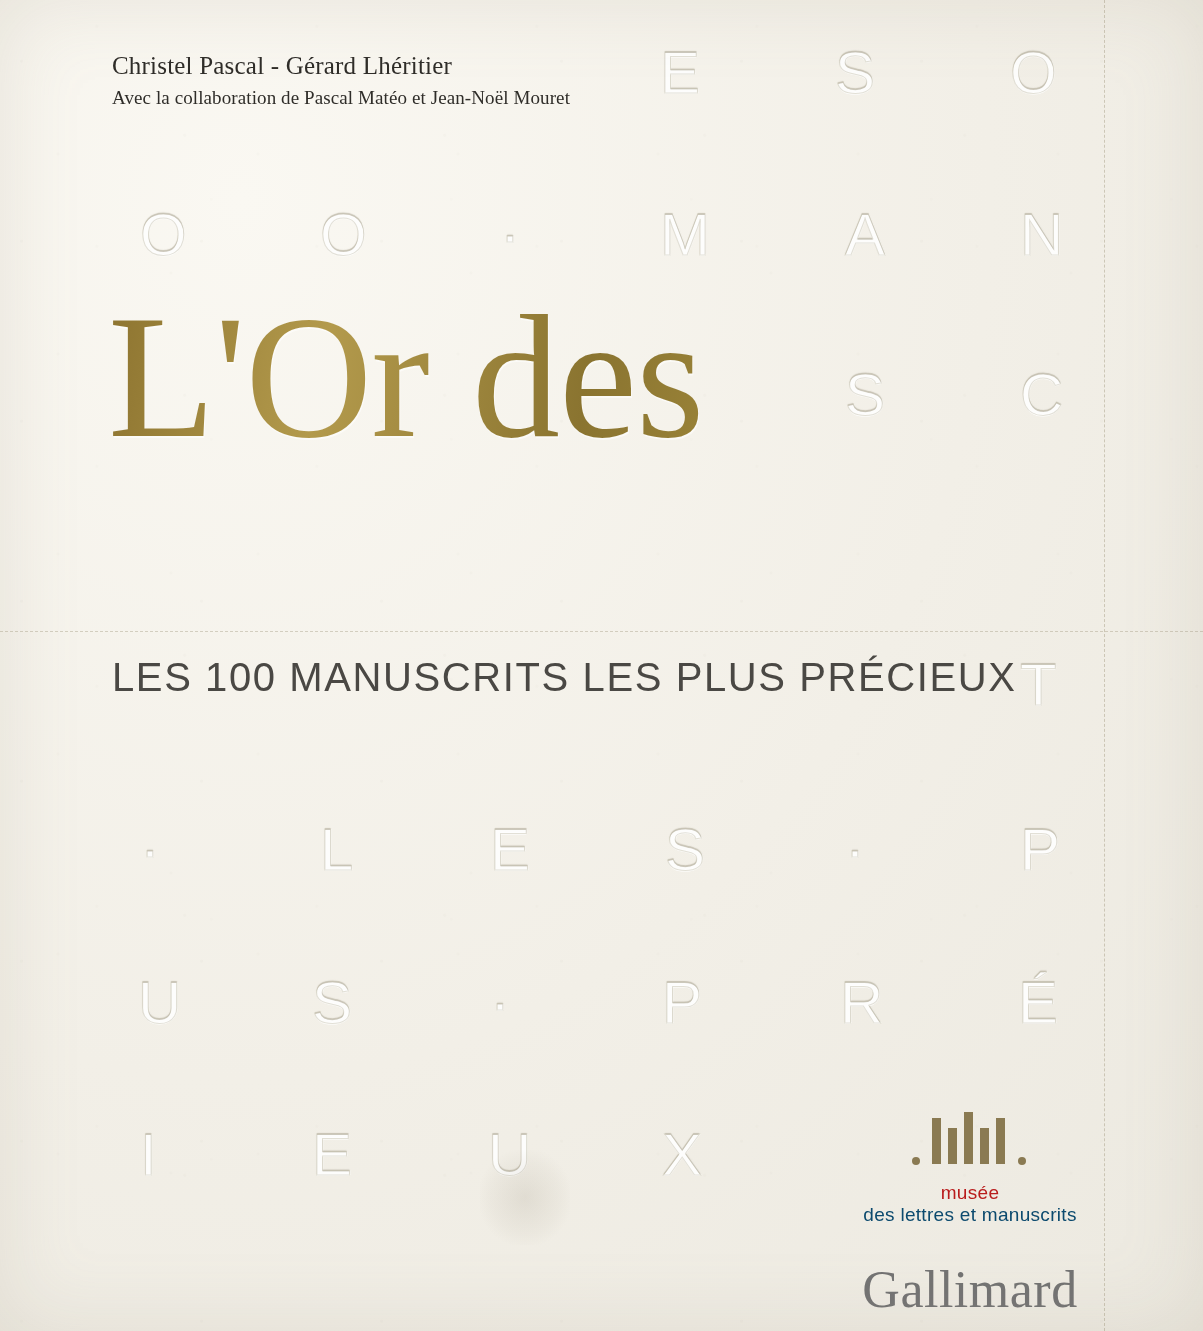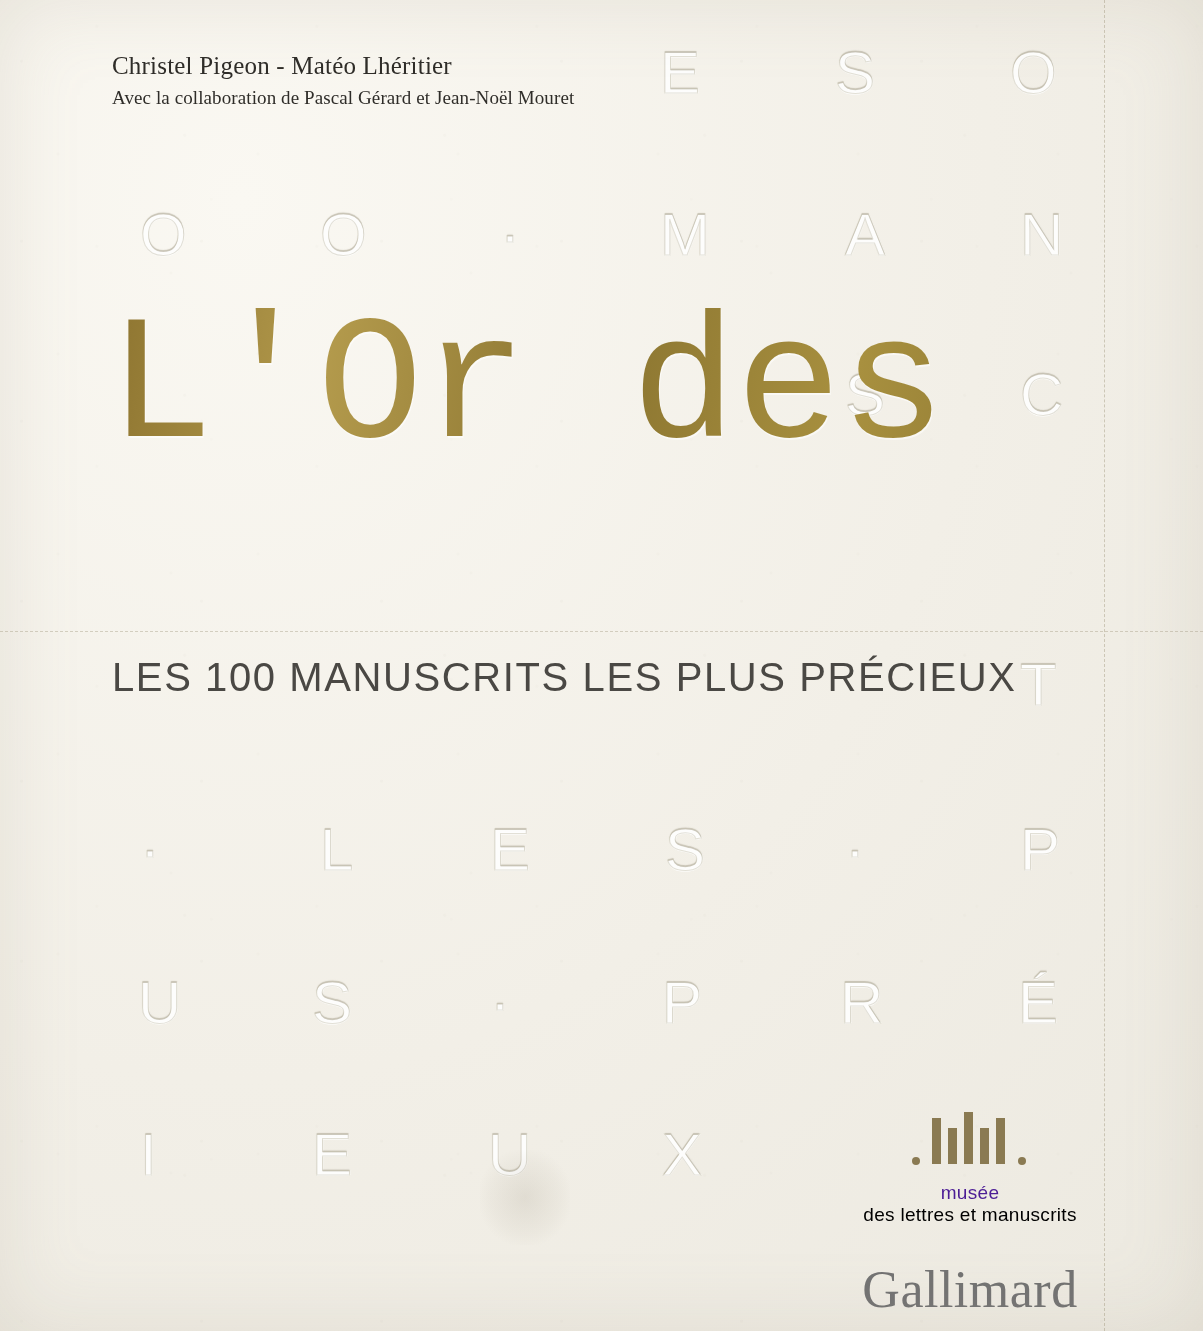--- a/index.html
+++ b/index.html
@@ -95,23 +95,23 @@
     font-size: 19px;
     margin-top: 7px;
     letter-spacing: .1px;
     white-space: nowrap;
   }
 
   
   .title {
     position: absolute;
     left: 108px;
-    top: 304px;
+    top: 292px;
     width: 1000px;
-    font-family: Liberation Mono, monospace;
+    font-family: Liberation Serif, serif;
     font-size: 176px;
     line-height: .97;
     color: #9a8033;
     background: linear-gradient(100deg, #8d7430 0%, #b39a4c 22%, #8a7430 48%, #a8903f 74%, #85702d 100%);
     -webkit-background-clip: text;
     background-clip: text;
     -webkit-text-fill-color: transparent;
     text-shadow: none;
     filter: drop-shadow(1px 2px 0 rgba(255,255,255,.55));
     letter-spacing: -1px;
@@ -146,27 +146,27 @@
   .museum .mark {
     display: block;
     height: 68px;
   }
   .museum .mark svg { display: block; margin: 0 auto; }
   .museum .m1 {
     font-family: "Liberation Sans", sans-serif;
     font-size: 19px;
     letter-spacing: .3px;
     margin-top: 2px;
-    color: #4c1d95;
+    color: #b91c1c;
   }
   .museum .m2 {
     font-family: "Liberation Sans", sans-serif;
     font-size: 19px;
     letter-spacing: .3px;
-    color: #000000;
+    color: #0c4a6e;
   }
 
   
   .publisher {
     position: absolute;
     left: 855px;
     top: 1260px;
     width: 230px;
     text-align: center;
     font-family: "Liberation Serif", serif;
@@ -227,22 +227,22 @@
       <span class="emb" style="left: 140px; top: 1120px;">I</span>
       <span class="emb" style="left: 312px; top: 1120px;">E</span>
       <span class="emb" style="left: 488px; top: 1120px;">U</span>
       <span class="emb" style="left: 662px; top: 1120px;">X</span>
     </div>
 
   <div class="rule-v"></div>
   <div class="rule-h"></div>
 
   <div class="authors">
-    <div class="line1">Christel Pigeon - Matéo Lhéritier</div>
-    <div class="line2">Avec la collaboration de Pascal Gérard et Jean-Noël Mouret</div>
+    <div class="line1">Christel Pascal - Gérard Lhéritier</div>
+    <div class="line2">Avec la collaboration de Pascal Matéo et Jean-Noël Mouret</div>
   </div>
 
   <div class="title">
     <span class="l1">L'Or des</span>
   </div>
 
   <div class="subtitle">LES 100 MANUSCRITS LES PLUS PRÉCIEUX</div>
 
   <div class="smudge"></div>
 

